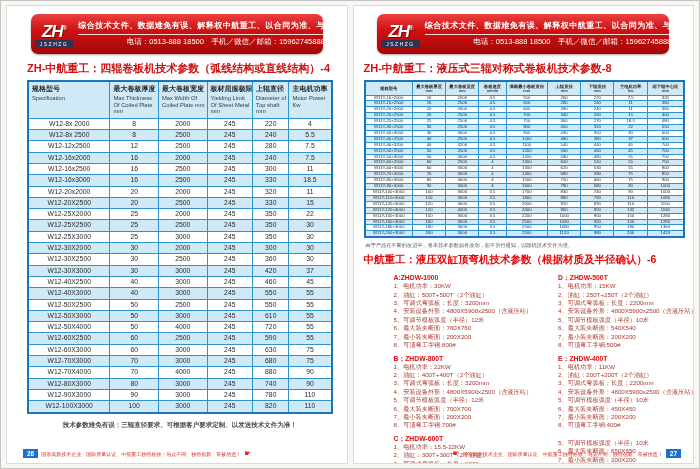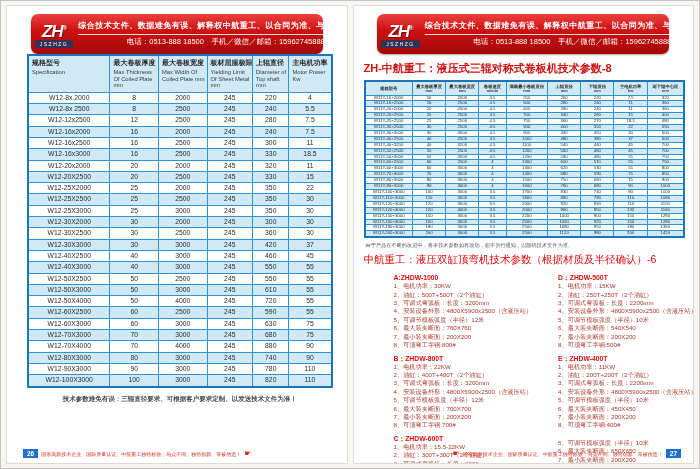--- a/index.html
+++ b/index.html
@@ -20,21 +20,21 @@
   .banner-line1 { font-size:8px; font-weight:bold; letter-spacing:.5px; white-space:nowrap;
                   border-bottom:1px solid rgba(255,255,255,.85); padding-bottom:2.5px; }
   .banner-line2 { font-size:7.5px; padding-top:2.5px; white-space:nowrap; }
 
   
   .page-title { color:#cf1212; font-weight:bold; font-size:11px; margin:7px 0 4px 0; white-space:nowrap; }
   .content-l { padding:0 14px 0 20px; }
   .content-r { padding:0 8px 0 10px; }
   .note-l { text-align:center; font-size:6.5px; font-weight:bold; color:#4a4a4a; margin-top:7px; }
   .note-r { font-size:5.2px; color:#5a5a5a; margin:4px 0 2px 2px; }
-  .section-title { color:#e20b0b; font-weight:normal; font-size:10.5px; margin:4px 0 2px 0; white-space:nowrap; }
+  .section-title { color:#e20b0b; font-weight:bold; font-size:10.5px; margin:4px 0 2px 0; white-space:nowrap; }
 
   
   table { width:100%; border-collapse:collapse; table-layout:fixed; border:2px solid #1b75bb; }
   th,td { border:1px solid #2e93cf; text-align:center; color:#2b2b2b; overflow:hidden; white-space:nowrap; }
   thead tr, tbody tr:nth-child(even) { background:#cfe9f7; }
   tbody tr:nth-child(odd) { background:#ffffff; }
 
   #left-table th { padding:2px 2px 3px 3px; text-align:left; vertical-align:top; }
   #left-table .hcn { font-size:7px; font-weight:bold; }
   #left-table .hen { font-size:5.8px; font-weight:normal; color:#3a3a3a; white-space:normal; line-height:6.6px; margin-top:1px; }
@@ -81,20 +81,21 @@
       <div class="logo">
         <div class="logo-mark"><span>ZH</span><sup>®</sup></div>
         <div class="logo-sub">JSZHZG</div>
       </div>
       <div class="banner-text">
         <div class="banner-line1">综合技术文件、数据难免有误、解释权中航重工、以合同为准、与众不同、技术实力象征</div>
         <div class="banner-line2">电话：0513-888 18500　手机／微信／邮箱：15962745888@163.com</div>
       </div>
     </div>
     <div class="content-l">
+      <div class="page-title">ZH-中航重工：四辊卷板机技术参数（弧线结构或直线结构）-4</div>
       <table id="left-table">
           <thead>
             <tr>
               <th>
                 <div class="hcn">规格型号</div>
                 <div class="hen">Specification</div>
               </th>
               <th>
                 <div class="hcn">最大卷板厚度</div>
                 <div class="hen">Max Thickness Of Coiled Plate mm</div>

